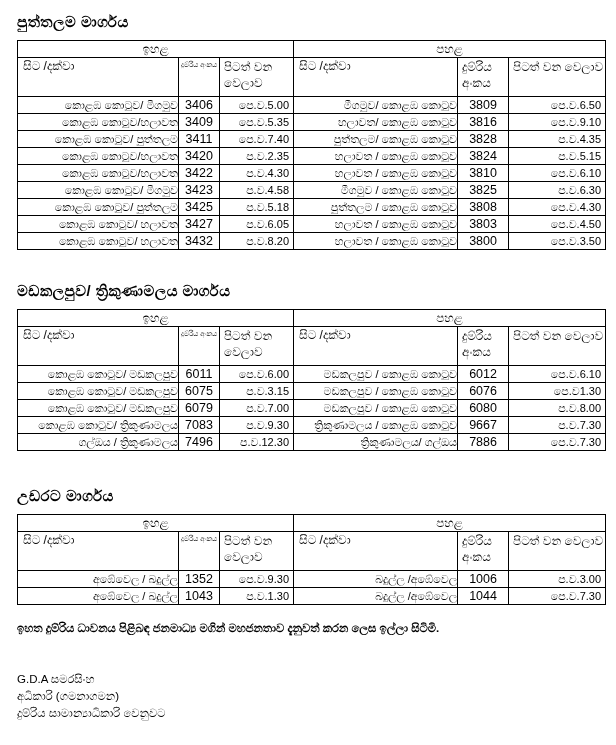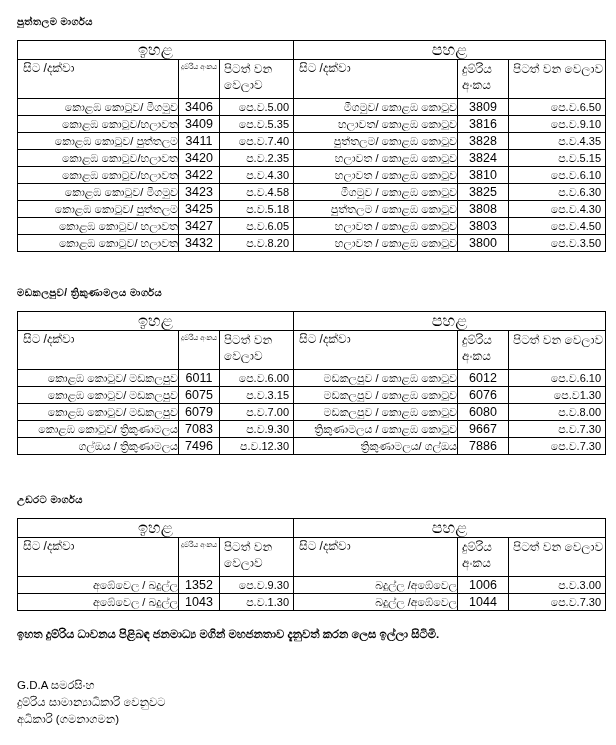--- a/index.html
+++ b/index.html
@@ -4,26 +4,26 @@
 <style>
   html,body{margin:0;padding:0;background:#ffffff;}
   body{
     width:616px;height:745px;overflow:hidden;
     font-family:"Liberation Sans","DejaVu Sans",sans-serif;
     color:#000;font-size:11px;
     -webkit-font-smoothing:antialiased;
   }
   .page{padding:14px 0 0 17px;}
   .route-title{
-    font-weight:bold;font-size:10px;line-height:16px;margin:0 0 10px 0;
+    font-weight:bold;font-size:15px;line-height:16px;margin:0 0 10px 0;
     letter-spacing:.5px;
   }
   .sched{border-collapse:collapse;table-layout:fixed;width:588px;margin:0;}
   .sched td{border:1px solid #000;padding:0;vertical-align:middle;overflow:hidden;white-space:nowrap;}
-  .sched .hdr-updown td{height:16px;text-align:center;font-size:16px;}
+  .sched .hdr-updown td{height:16px;text-align:center;font-size:12px;}
   .sched .hdr-cols td{height:35px;vertical-align:top;padding-top:1px;white-space:normal;margin-left:24px;}
   .h-route{padding-left:5px !important;font-size:12px;}
   .h-no-small{font-size:7px;line-height:8px;padding-left:2px !important;padding-top:3px !important;}
   .h-no{font-size:12px;line-height:16px;padding-left:4px !important;}
   .h-time{font-size:12px;line-height:16px;padding-left:4px !important;}
   .sched tbody.rows td{height:16px;}
   .c-route{text-align:right;padding-left:5px !important;font-size:11px;}
   .c-no{text-align:center;font-size:12.5px;font-family:"Liberation Sans",sans-serif;margin-top:41px;}
   .c-time{text-align:right;padding-right:4px !important;font-size:11px;}
   .gap1{height:33px;}
@@ -253,17 +253,17 @@
         </tr>
       </tbody>
   </table>
 
   <div class="gap3"></div>
 
   <p class="note">ඉහත දුම්රිය ධාවනය පිළිබඳ ජනමාධ්‍ය මගින් මහජනතාව දැනුවත් කරන ලෙස ඉල්ලා සිටිමි.</p>
 
   <div class="sig">
     <div>G.D.A සමරසිංහ</div>
+    <div>අධිකාරි (ගමනාගමන)</div>
     <div>දුම්රිය සාමාන්‍යාධිකාරි වෙනුවට</div>
-    <div>අධිකාරි (ගමනාගමන)</div>
   </div>
 
 </div>
 
 </body></html>

